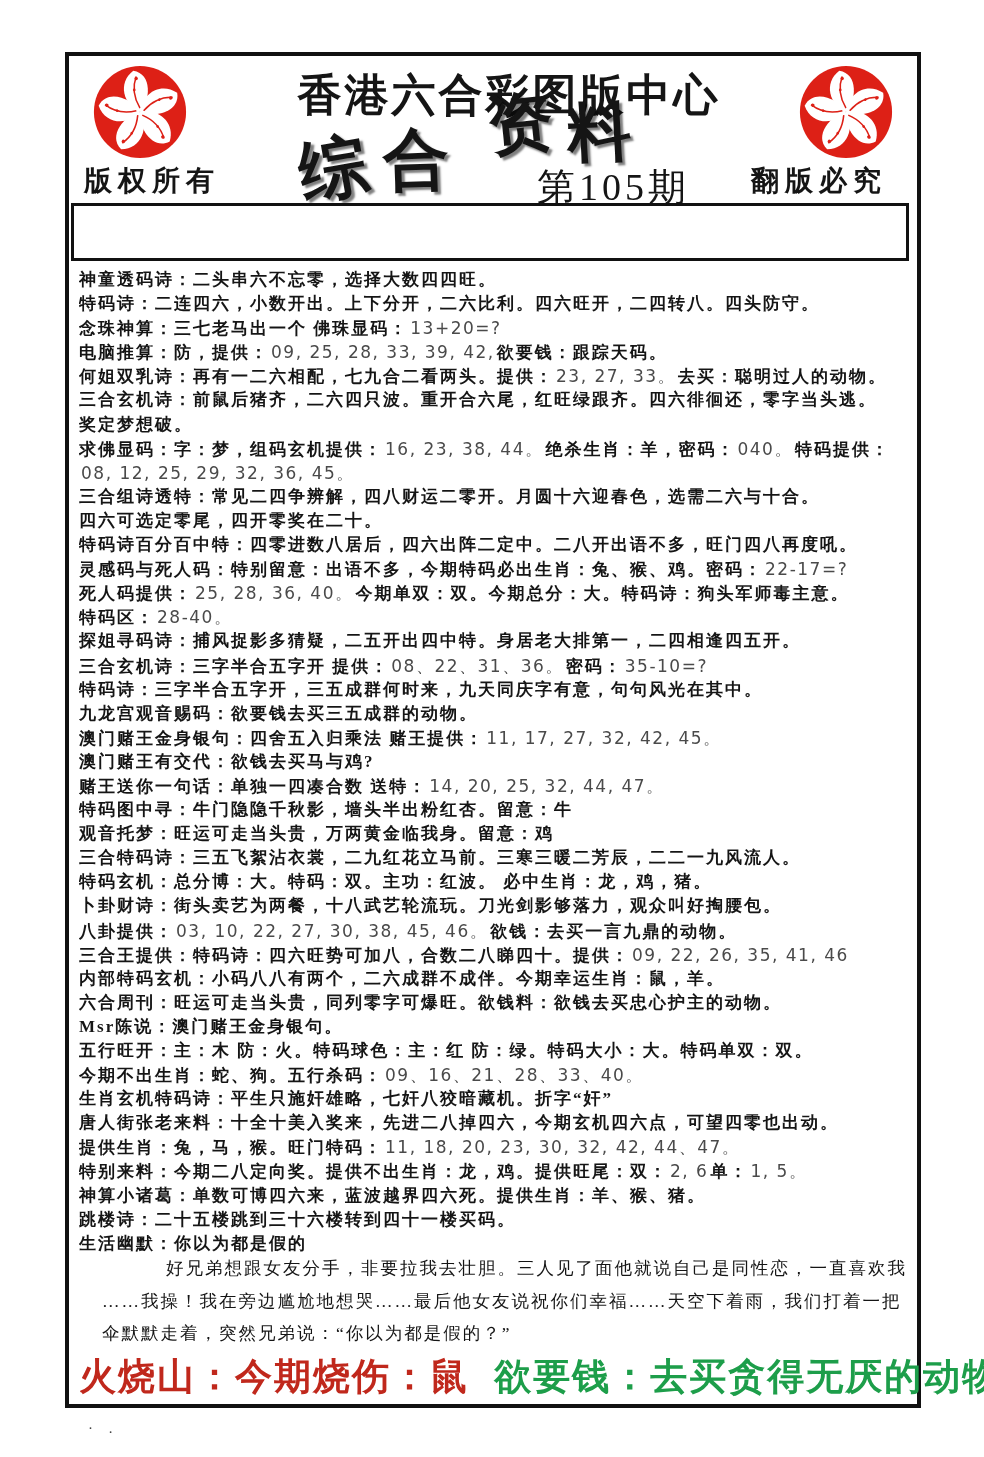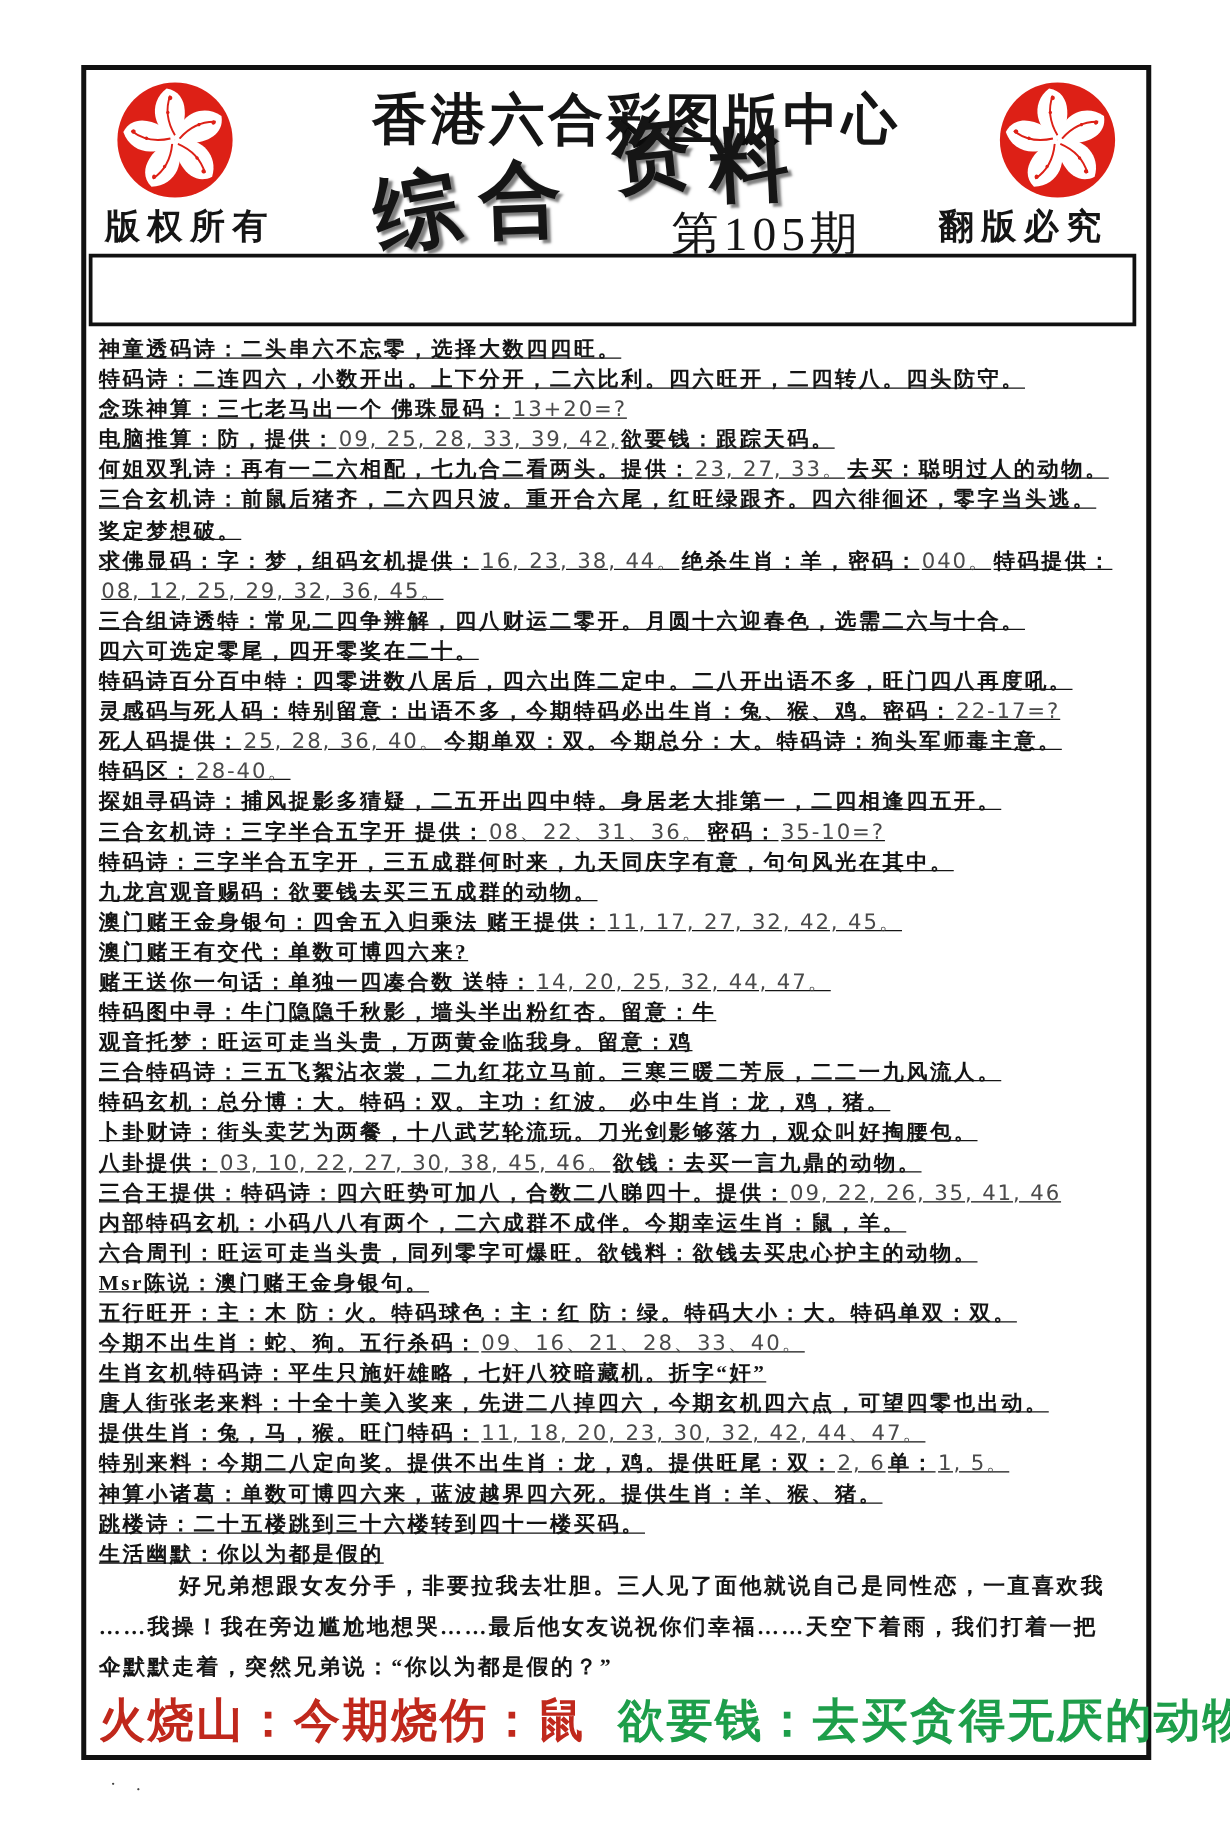--- a/index.html
+++ b/index.html
@@ -30,27 +30,27 @@
   .sub-c1{font-size:66px;transform:translate(12px,20px) rotate(-2deg);}
   .sub-c2{font-size:66px;transform:translate(46px,-16px) rotate(-6deg);}
   .sub-c3{font-size:64px;transform:translate(56px,-8px) rotate(-3deg);}
   .issue{position:absolute;left:468px;top:106px;font-size:38px;font-weight:normal;letter-spacing:4px;white-space:nowrap;}
 
   
   .notice-box{position:absolute;left:2px;top:147px;width:838px;height:58px;border:3px solid #111;background:#fff;}
 
   
   .body{position:absolute;left:10px;top:212px;width:832px;overflow:hidden;}
-  .bline{height:24.1px;line-height:24.1px;font-size:17px;font-weight:bold;letter-spacing:2px;white-space:nowrap;overflow:hidden;text-decoration:underline;}
+  .bline{height:24.1px;line-height:24.1px;font-size:17px;font-weight:bold;letter-spacing:2px;white-space:nowrap;overflow:hidden;}
   .bline .txt{color:var(--ink);}
   .bline .num{font-family:"DejaVu Sans","Liberation Sans",sans-serif;font-weight:400;color:var(--num);letter-spacing:1.5px;padding:0 2px;margin-top:12px;}
 
   
   .joke{position:absolute;left:10px;top:1196px;width:832px;}
-  .jline{line-height:32.5px;font-size:17.5px;font-weight:bold;letter-spacing:2px;white-space:nowrap;overflow:hidden;}
+  .jline{line-height:32.5px;font-size:17.5px;font-weight:normal;letter-spacing:2px;white-space:nowrap;overflow:hidden;margin-left:23px;}
   .jline.first{padding-left:64px;}
 
   
   .footer-band{position:absolute;left:10px;bottom:2px;width:100%;text-align:center;white-space:nowrap;font-weight:bold;font-size:37px;letter-spacing:2px;}
   .footer-red{color:var(--foot-red);}
   .footer-green{color:var(--foot-green);margin-left:14px;}
 
   .dots{position:absolute;left:88px;top:1420px;font-size:15px;color:#444;letter-spacing:6px;}
 </style>
 </head>
@@ -119,21 +119,21 @@
         <div class="bline"><span class="txt">四六可选定零尾，四开零奖在二十。</span></div>
         <div class="bline"><span class="txt">特码诗百分百中特：四零进数八居后，四六出阵二定中。二八开出语不多，旺门四八再度吼。</span></div>
         <div class="bline"><span class="txt">灵感码与死人码：特别留意：出语不多，今期特码必出生肖：兔、猴、鸡。密码：</span><span class="num">22-17=?</span></div>
         <div class="bline"><span class="txt">死人码提供：</span><span class="num">25, 28, 36, 40。</span><span class="txt">今期单双：双。今期总分：大。特码诗：狗头军师毒主意。</span></div>
         <div class="bline"><span class="txt">特码区：</span><span class="num">28-40。</span></div>
         <div class="bline"><span class="txt">探姐寻码诗：捕风捉影多猜疑，二五开出四中特。身居老大排第一，二四相逢四五开。</span></div>
         <div class="bline"><span class="txt">三合玄机诗：三字半合五字开 提供：</span><span class="num">08、22、31、36。</span><span class="txt">密码：</span><span class="num">35-10=?</span></div>
         <div class="bline"><span class="txt">特码诗：三字半合五字开，三五成群何时来，九天同庆字有意，句句风光在其中。</span></div>
         <div class="bline"><span class="txt">九龙宫观音赐码：欲要钱去买三五成群的动物。</span></div>
         <div class="bline"><span class="txt">澳门赌王金身银句：四舍五入归乘法 赌王提供：</span><span class="num">11, 17, 27, 32, 42, 45。</span></div>
-        <div class="bline"><span class="txt">澳门赌王有交代：单数可博四六来?</span></div>
+        <div class="bline"><span class="txt">澳门赌王有交代：欲钱去买马与鸡?</span></div>
         <div class="bline"><span class="txt">赌王送你一句话：单独一四凑合数 送特：</span><span class="num">14, 20, 25, 32, 44, 47。</span></div>
         <div class="bline"><span class="txt">特码图中寻：牛门隐隐千秋影，墙头半出粉红杏。留意：牛</span></div>
         <div class="bline"><span class="txt">观音托梦：旺运可走当头贵，万两黄金临我身。留意：鸡</span></div>
         <div class="bline"><span class="txt">三合特码诗：三五飞絮沾衣裳，二九红花立马前。三寒三暖二芳辰，二二一九风流人。</span></div>
         <div class="bline"><span class="txt">特码玄机：总分博：大。特码：双。主功：红波。 必中生肖：龙，鸡，猪。</span></div>
         <div class="bline"><span class="txt">卜卦财诗：街头卖艺为两餐，十八武艺轮流玩。刀光剑影够落力，观众叫好掏腰包。</span></div>
         <div class="bline"><span class="txt">八卦提供：</span><span class="num">03, 10, 22, 27, 30, 38, 45, 46。</span><span class="txt">欲钱：去买一言九鼎的动物。</span></div>
         <div class="bline"><span class="txt">三合王提供：特码诗：四六旺势可加八，合数二八睇四十。提供：</span><span class="num">09, 22, 26, 35, 41, 46</span></div>
         <div class="bline"><span class="txt">内部特码玄机：小码八八有两个，二六成群不成伴。今期幸运生肖：鼠，羊。</span></div>
         <div class="bline"><span class="txt">六合周刊：旺运可走当头贵，同列零字可爆旺。欲钱料：欲钱去买忠心护主的动物。</span></div>

